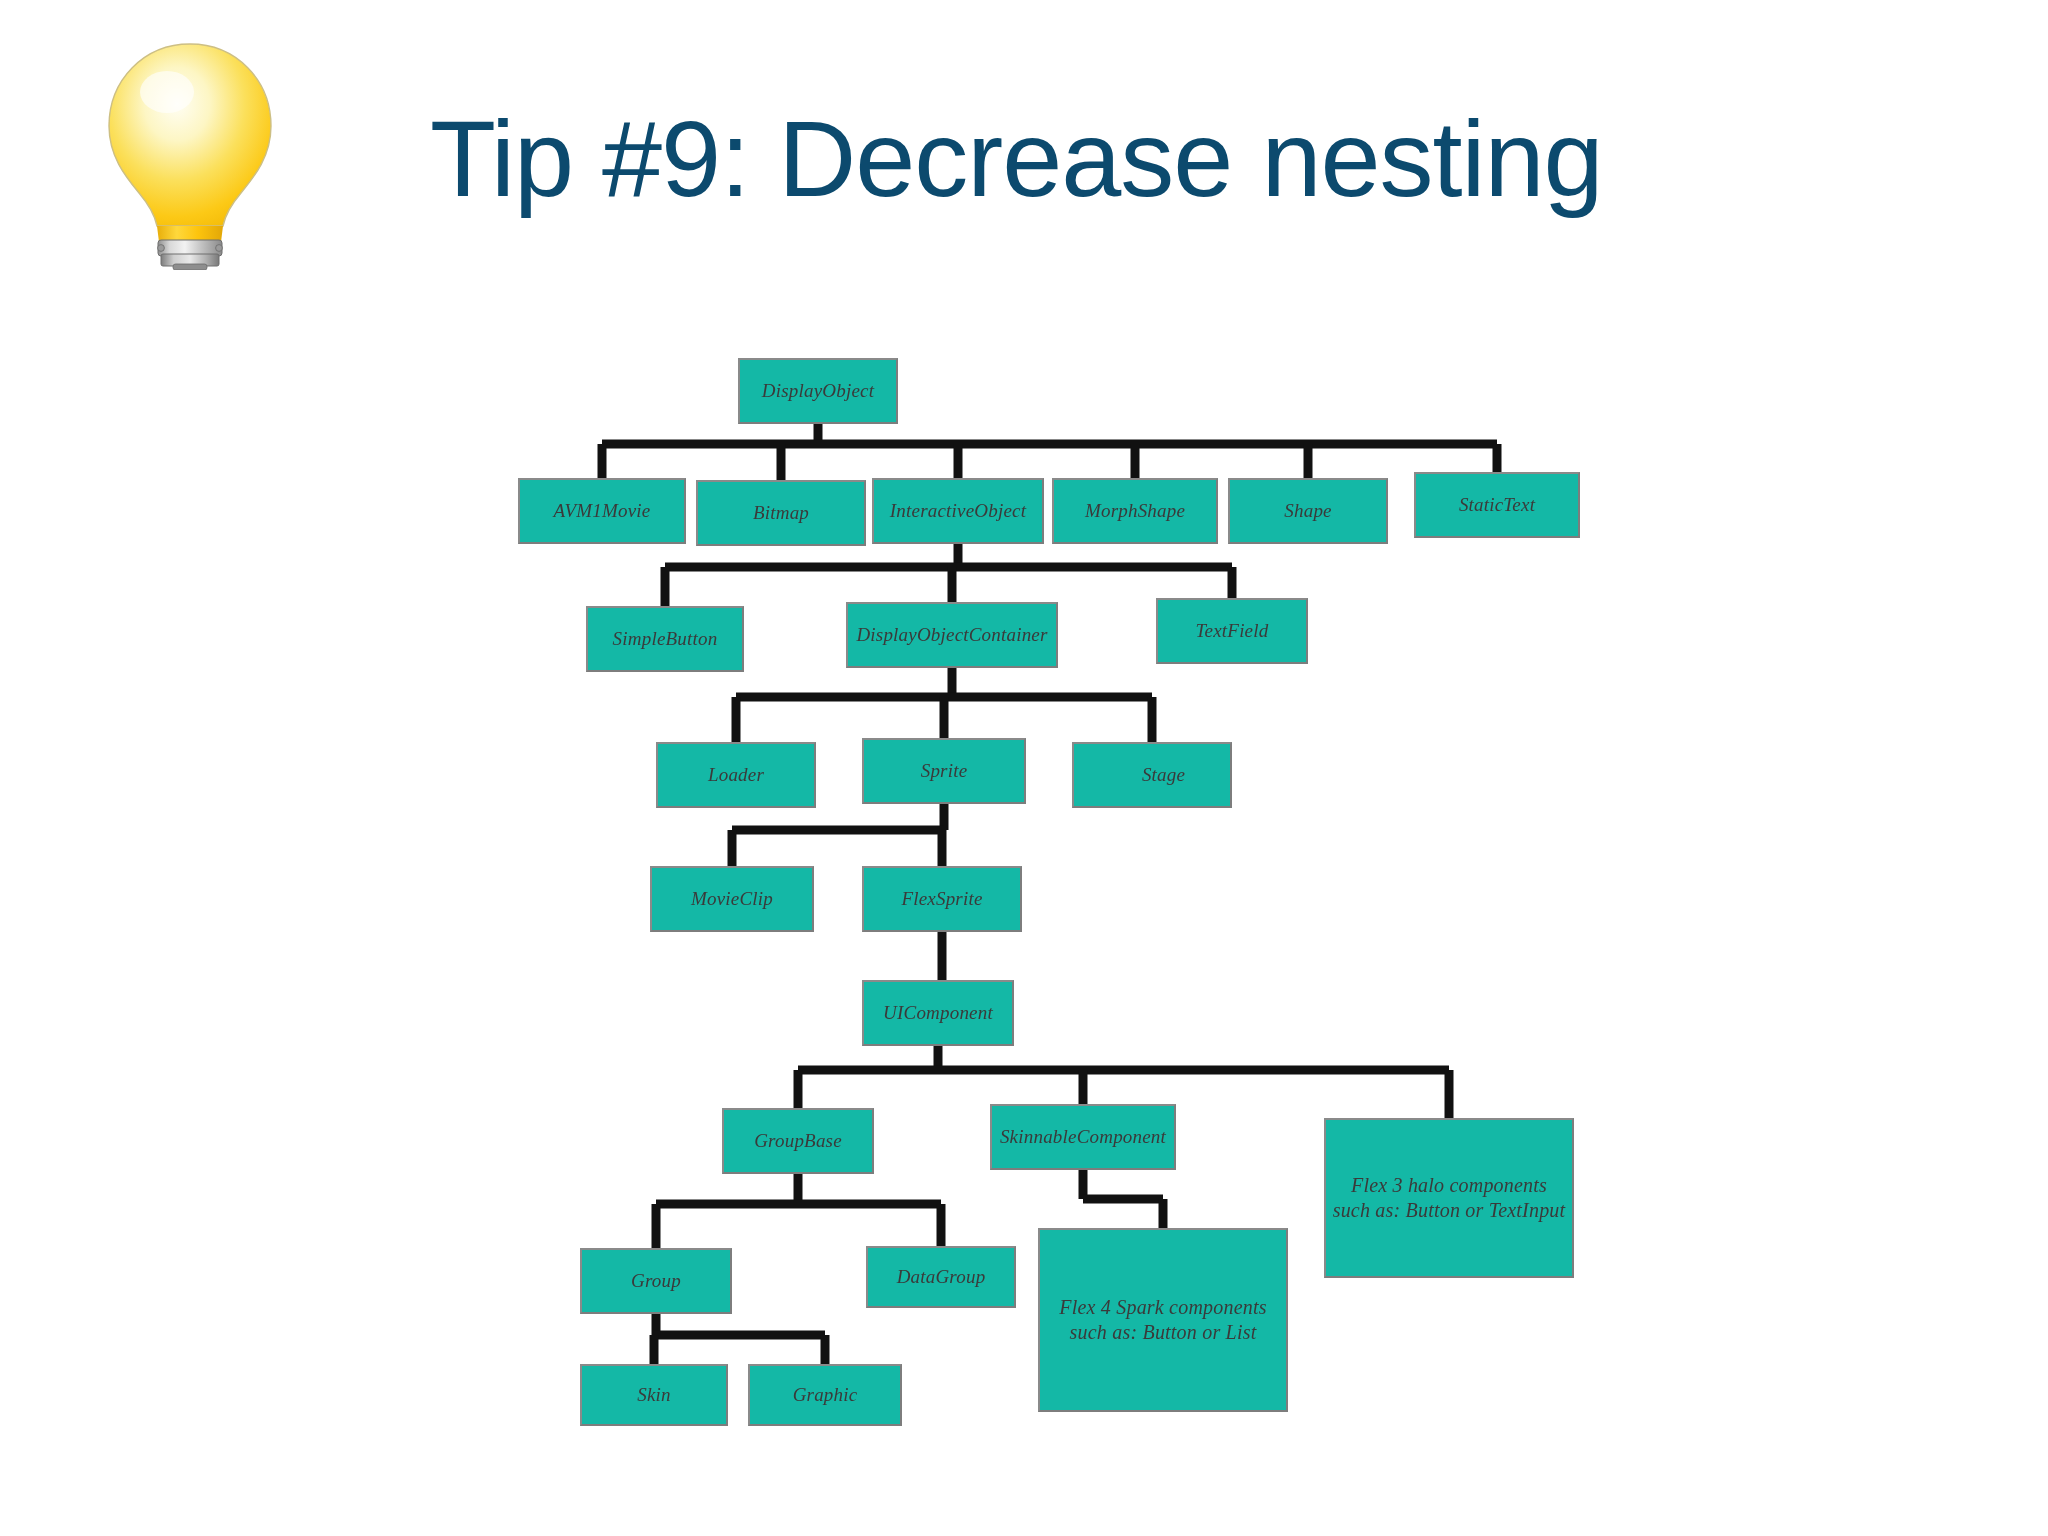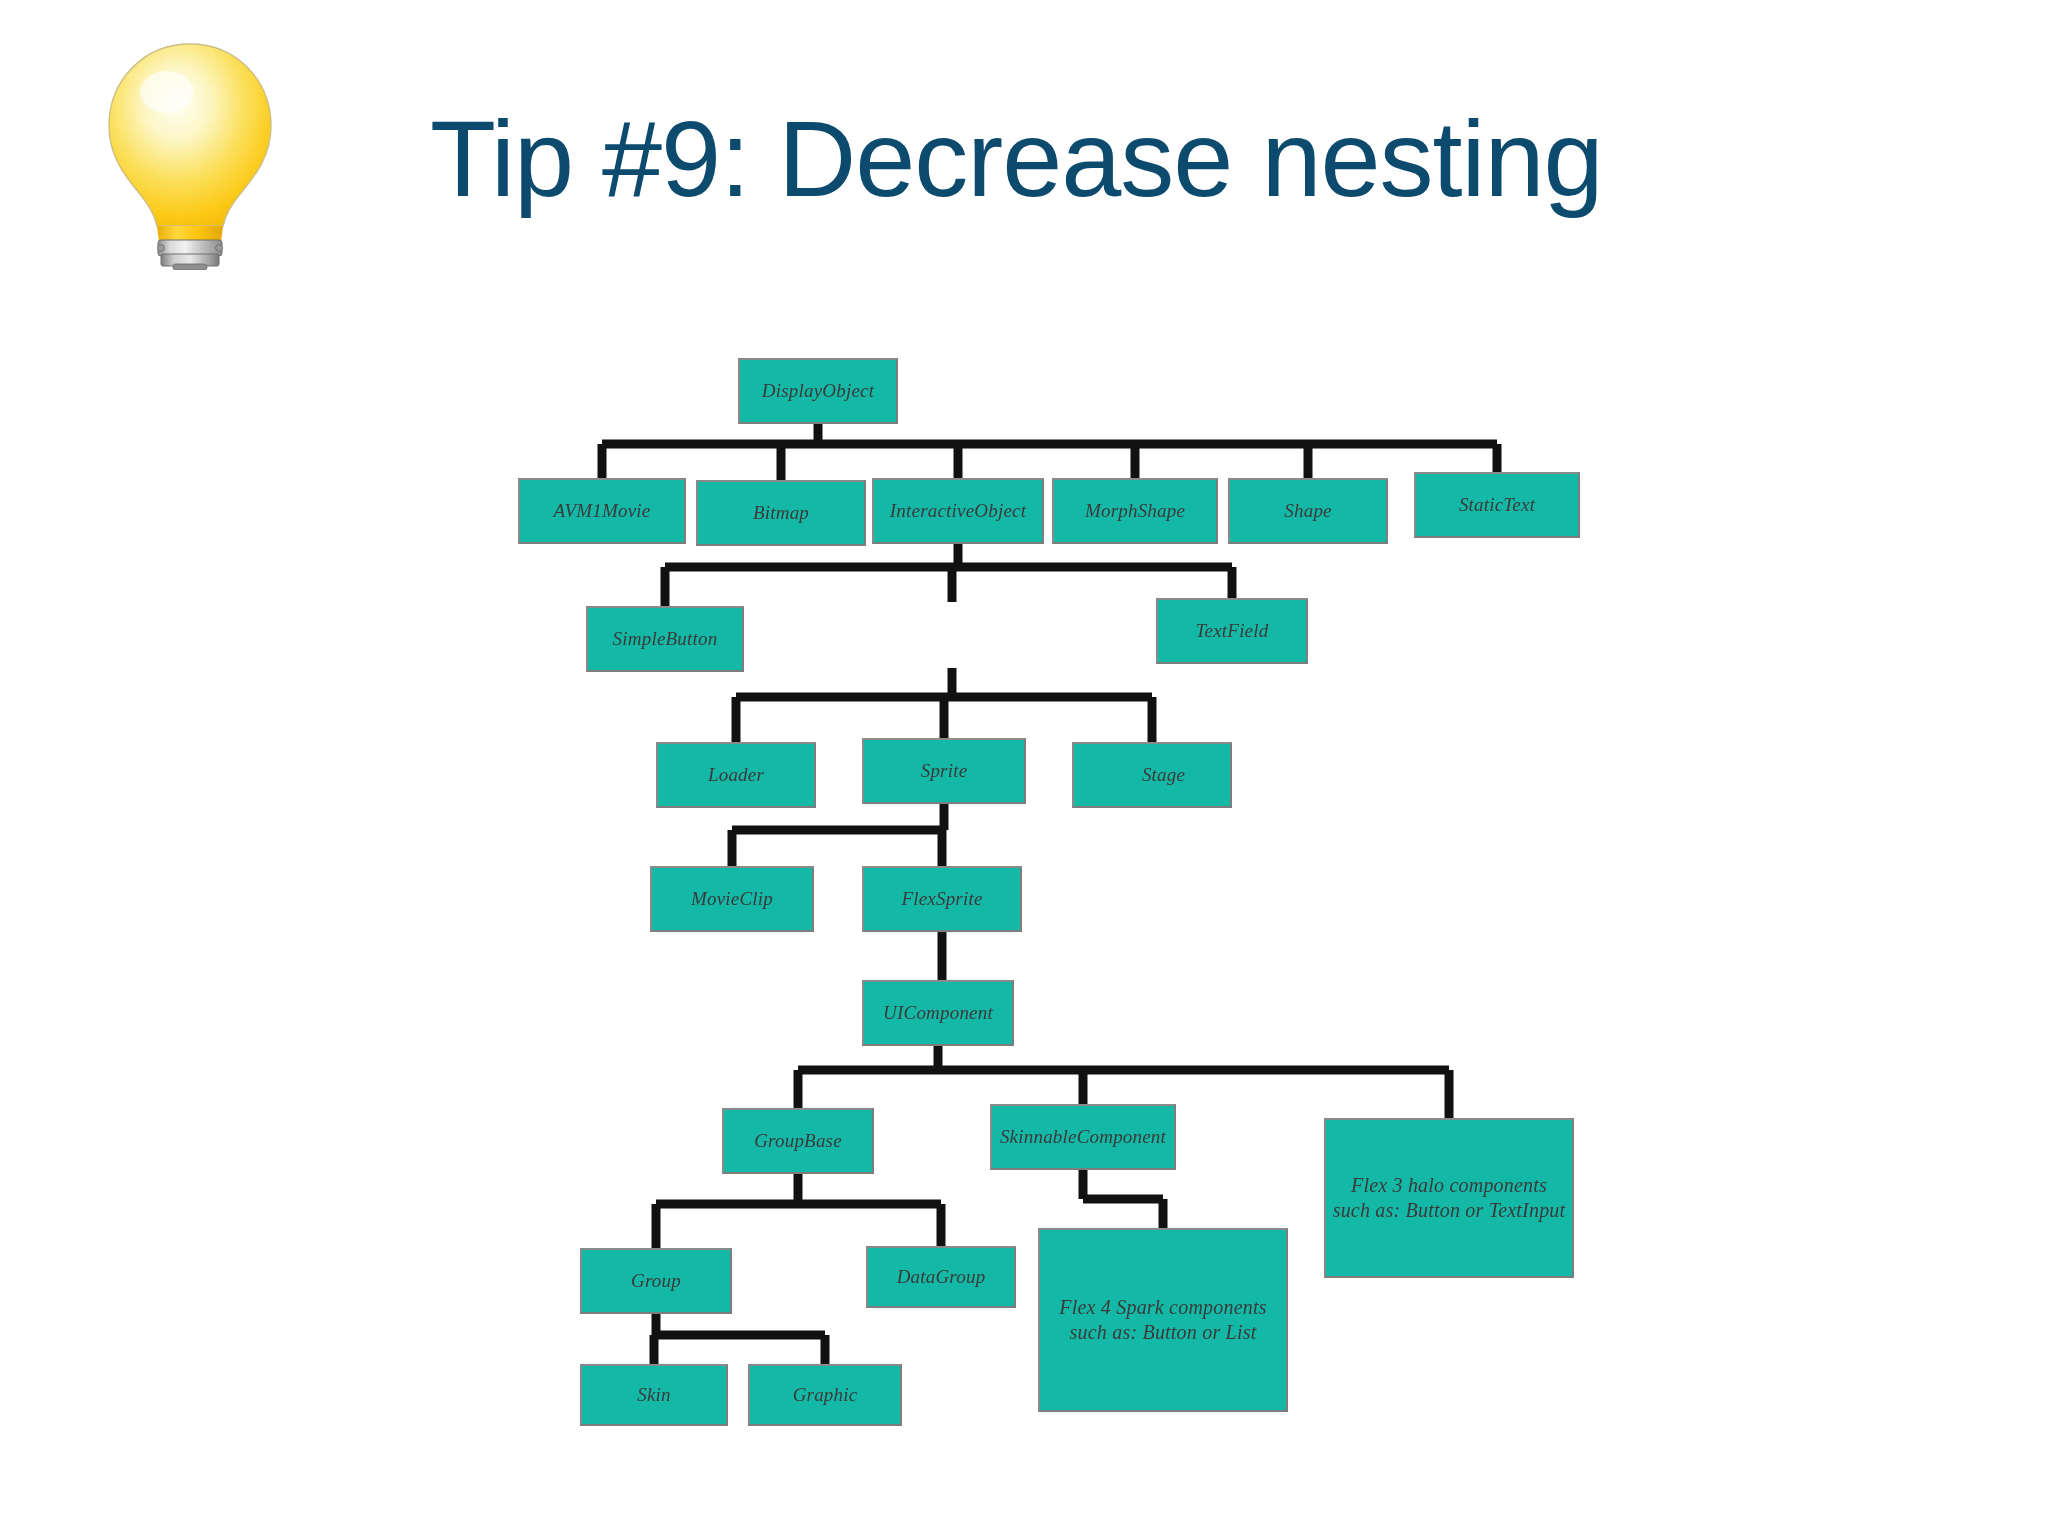--- a/index.html
+++ b/index.html
@@ -210,20 +210,23 @@
     </div>
     <div class="node small" style="left: 1228px; top: 478px; width: 160px; height: 66px;">
       <span class="node-label">Shape</span>
     </div>
     <div class="node small" style="left: 1414px; top: 472px; width: 166px; height: 66px;">
       <span class="node-label">StaticText</span>
     </div>
     <div class="node small" style="left: 586px; top: 606px; width: 158px; height: 66px;">
       <span class="node-label">SimpleButton</span>
     </div>
+    <div class="node small" style="left: 846px; top: 602px; width: 212px; height: 66px;">
+      <span class="node-label">DisplayObjectContainer</span>
+    </div>
     <div class="node small" style="left: 1156px; top: 598px; width: 152px; height: 66px;">
       <span class="node-label">TextField</span>
     </div>
     <div class="node small" style="left: 656px; top: 742px; width: 160px; height: 66px;">
       <span class="node-label">Loader</span>
     </div>
     <div class="node small" style="left: 862px; top: 738px; width: 164px; height: 66px;">
       <span class="node-label">Sprite</span>
     </div>
     <div class="node small" style="left: 1072px; top: 742px; width: 160px; height: 66px; padding-left: 23px;">

